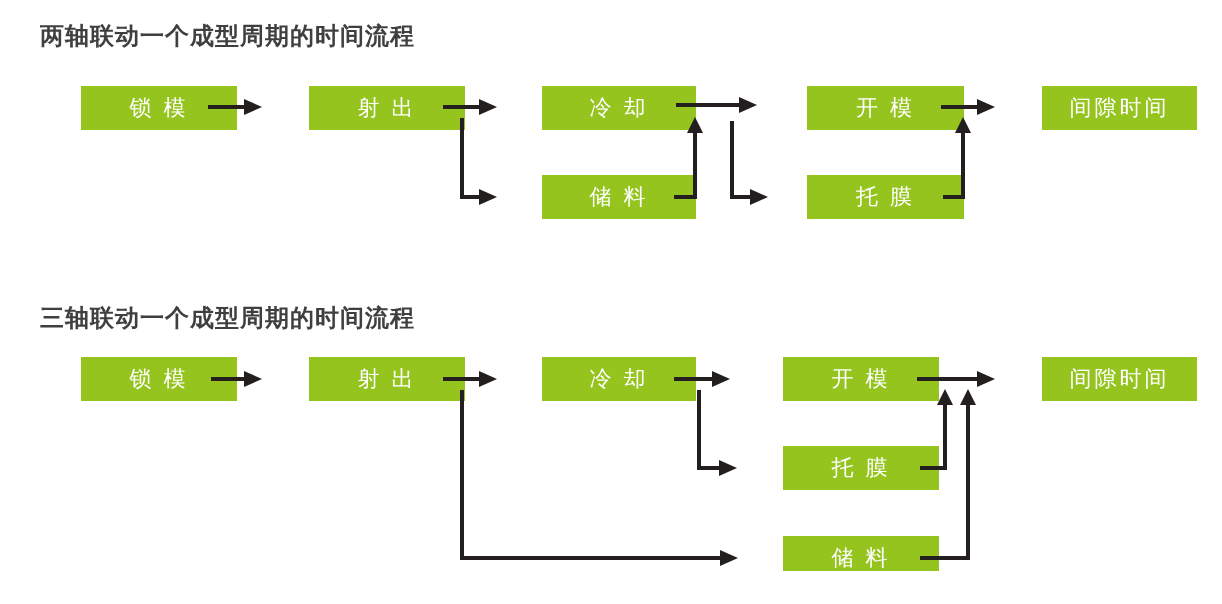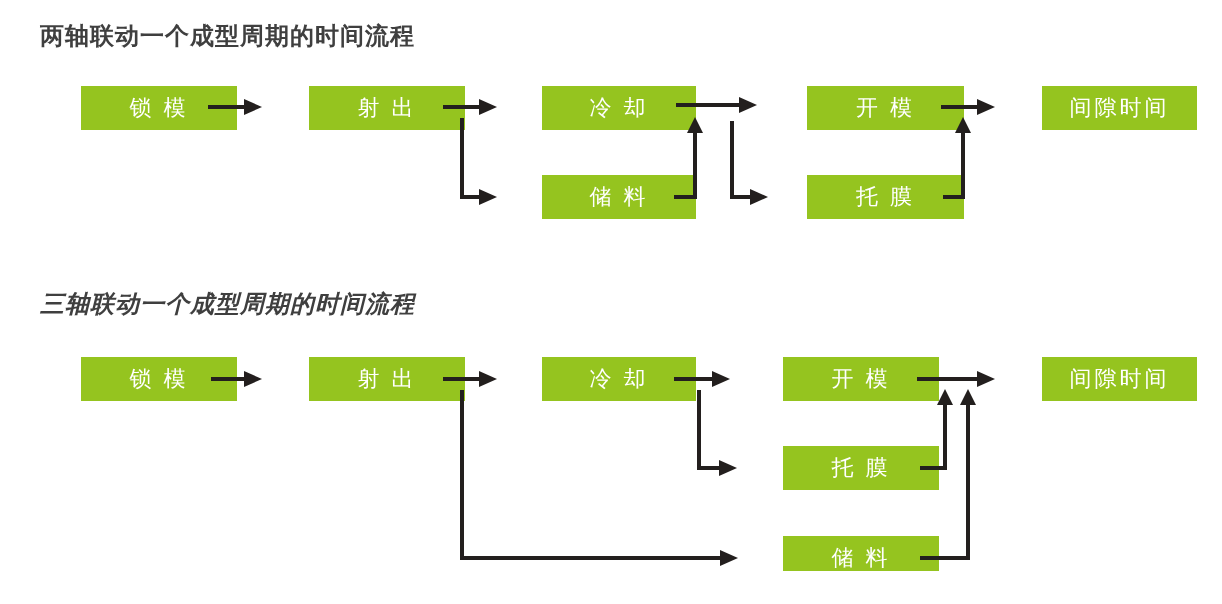--- a/index.html
+++ b/index.html
@@ -88,21 +88,21 @@
   <div class="shaft-h" style="left:730px;top:195px;width:20px;"></div>
   <div class="head-r" style="left:750px;top:189px;"></div>
 
   <div class="shaft-h" style="left:941px;top:105px;width:36px;"></div>
   <div class="head-r" style="left:977px;top:99px;"></div>
 
   <div class="shaft-h" style="left:943px;top:195px;width:22px;"></div>
   <div class="shaft-v" style="left:961px;top:133px;height:66px;"></div>
   <div class="head-u" style="left:955px;top:117px;"></div>
 
-  <div class="flow-title" style="left:40px;top:288px;font-style:italic;">三轴联动一个成型周期的时间流程</div>
+  <div class="flow-title" style="left:40px;top:302px;">三轴联动一个成型周期的时间流程</div>
 
   <div class="box" style="left:47px;top:357px;width:156px;">锁 模</div>
   <div class="box" style="left:275px;top:357px;width:156px;">射 出</div>
   <div class="box" style="left:508px;top:357px;width:154px;">冷 却</div>
   <div class="box" style="left:749px;top:357px;width:156px;">开 模</div>
   <div class="box" style="left:1008px;top:357px;width:155px;">间隙时间</div>
   <div class="box" style="left:749px;top:446px;width:156px;">托 膜</div>
   <div class="box" style="left:749px;top:536px;width:156px;">储 料</div>
 
   <div class="shaft-h" style="left:211px;top:377px;width:33px;"></div>

